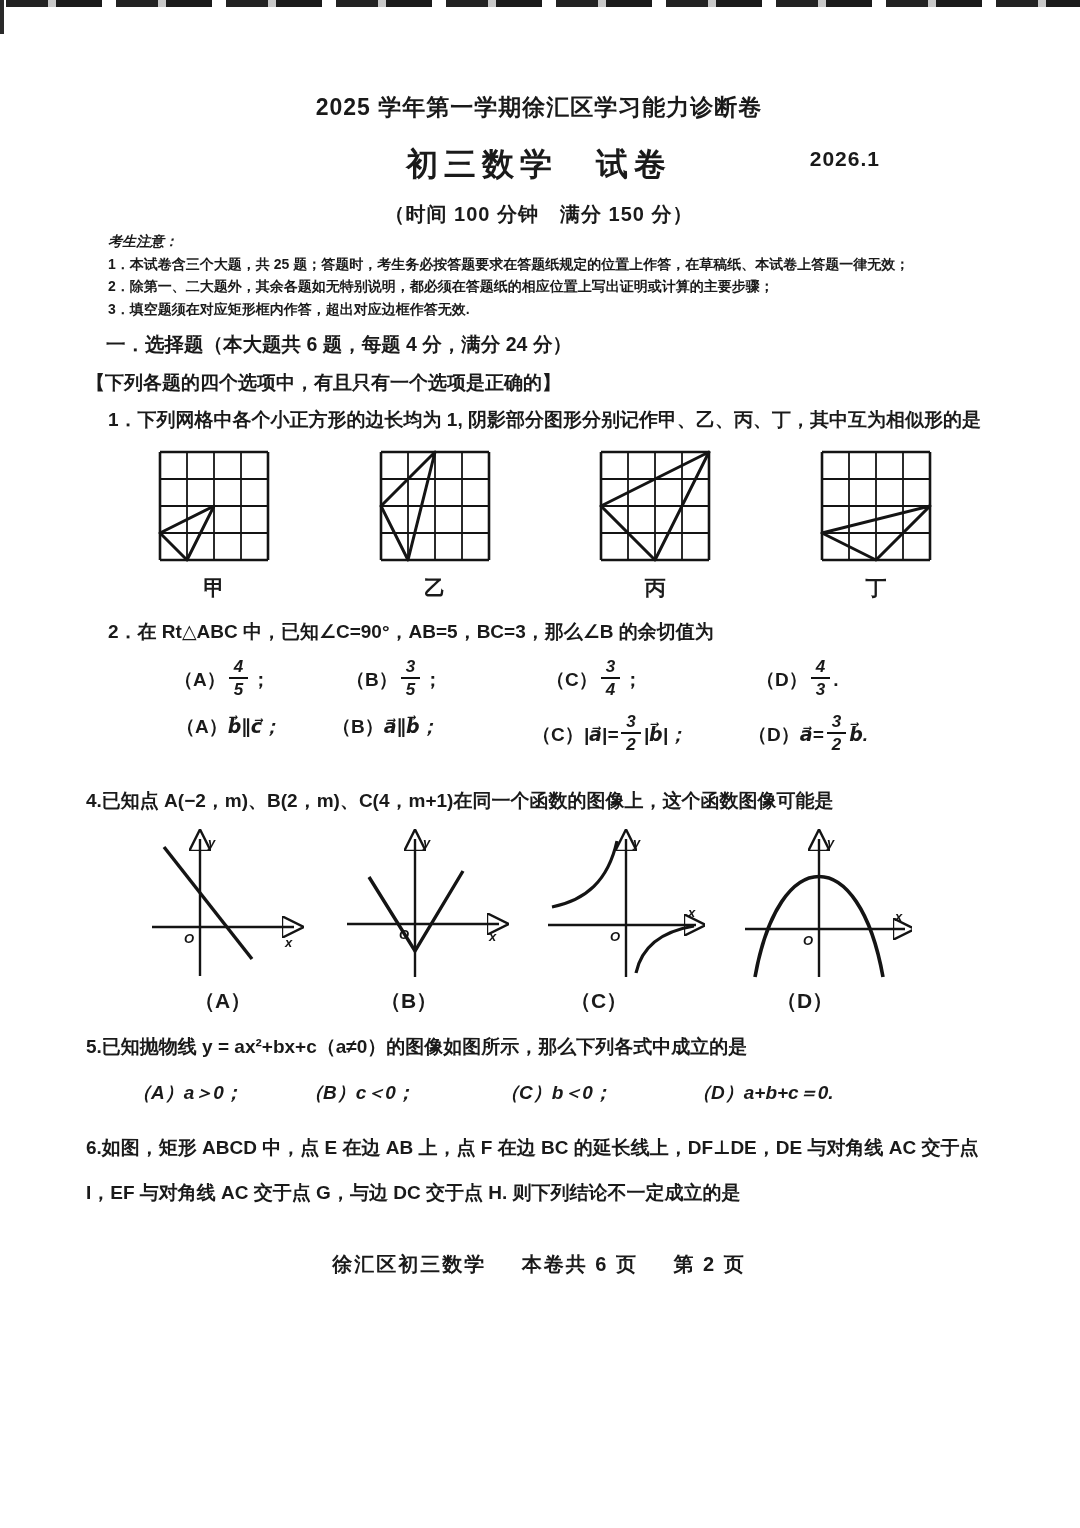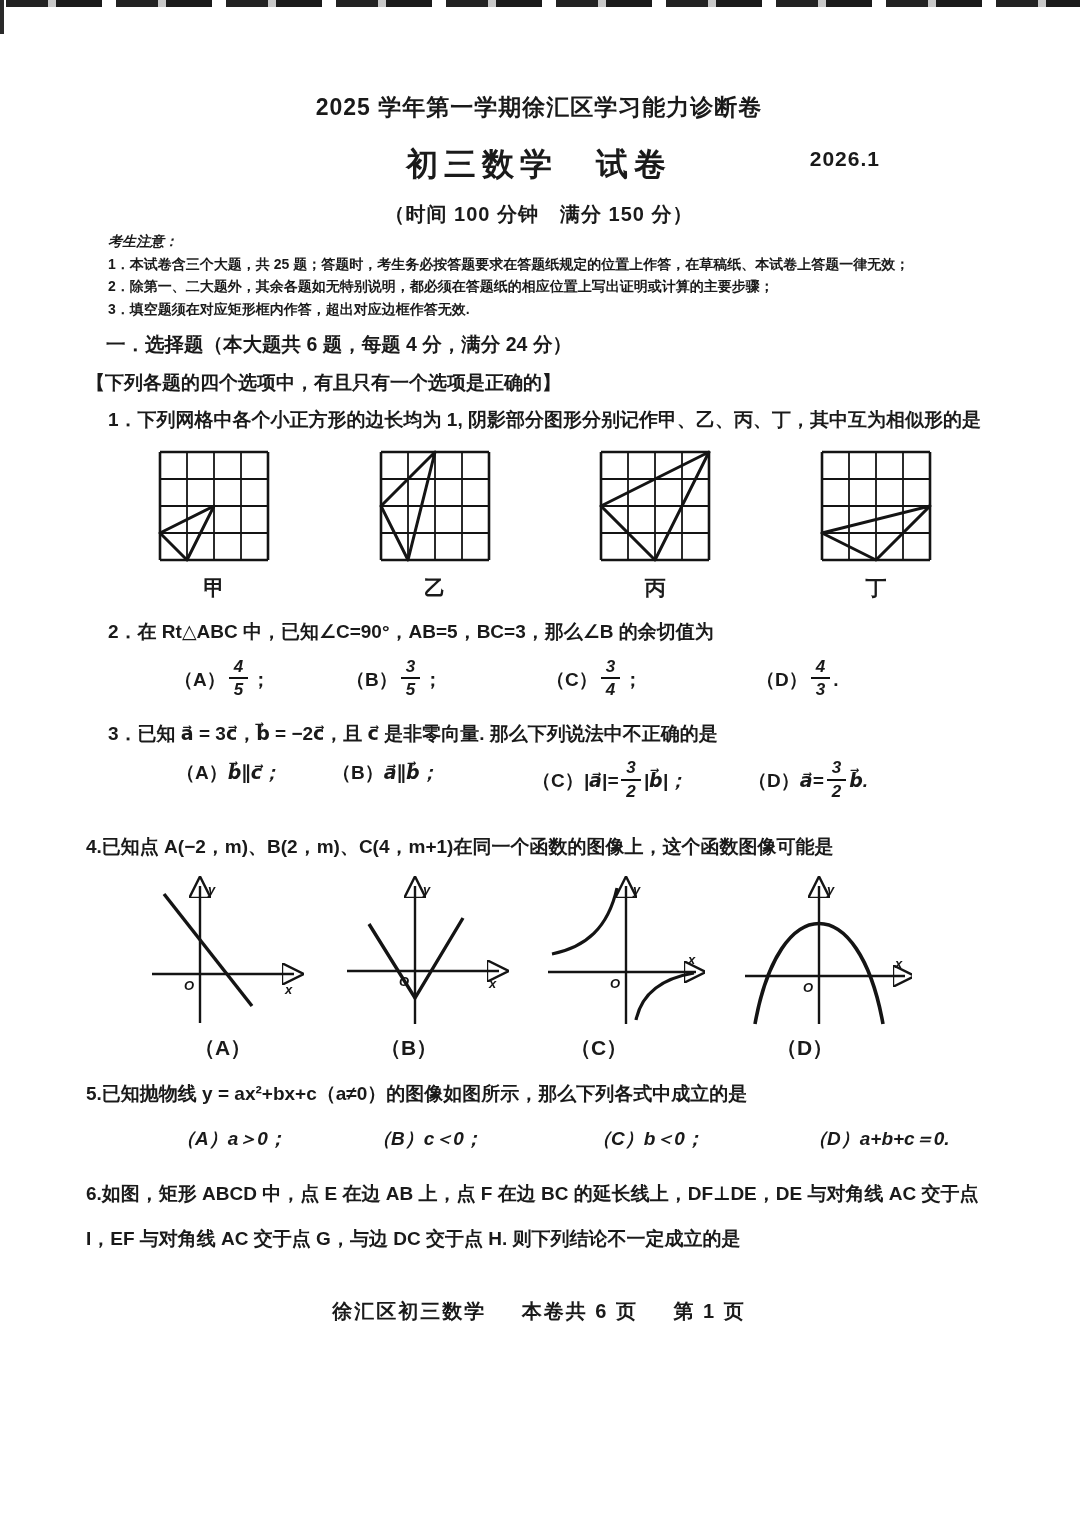--- a/index.html
+++ b/index.html
@@ -28,21 +28,21 @@
   .q-text{font-size:19px;margin-top:10px;line-height:1.5;}
   .ml{margin-left:22px;}
   
   .grids-row{display:flex;justify-content:space-between;margin:16px 60px 0 72px;}
   .grid-fig{text-align:center;}
   .grid-fig .fig-label{font-size:21px;margin-top:8px;}
   
   .opt-row{display:grid;font-size:19px;margin-top:12px;}
   .cols-q1{grid-template-columns:172px 200px 210px auto;margin-left:88px;}
   .cols-q3{grid-template-columns:156px 200px 216px auto;margin-left:90px;}
-  .cols-q5{grid-template-columns:172px 196px 192px auto;margin-left:90px;gap:24px;}
+  .cols-q5{grid-template-columns:172px 196px 192px auto;margin-left:46px;}
   .opt{white-space:nowrap;}
   .frac{display:inline-flex;flex-direction:column;align-items:center;vertical-align:middle;line-height:1.15;font-size:17px;margin:0 3px;transform:translateY(-2px);}
   .frac .num{border-bottom:2px solid #111;padding:0 5px 1px;}
   .frac .den{padding-top:1px;}
   .it{font-style:italic;}
   
   .graphs-row{display:flex;justify-content:space-between;margin:14px 80px 0 56px;}
   .graph-labels{display:grid;grid-template-columns:186px 190px 206px auto;margin-left:108px;font-size:21px;margin-top:6px;}
   svg line,svg path,svg polyline,svg polygon{stroke:#141414;fill:none;}
   .footer{text-align:center;font-size:20px;margin-top:36px;letter-spacing:2px;}
@@ -159,21 +159,20 @@
     <div class="opt"><span>（C）</span><span class="frac">
           <span class="num it">3</span>
           <span class="den it">4</span>
         </span><span>；</span></div>
     <div class="opt"><span>（D）</span><span class="frac">
           <span class="num it">4</span>
           <span class="den it">3</span>
         </span><span>.</span></div>
   </div>
 
-  <div class="q-text ml" style="margin-top:18px;">3．已知 a⃗ = 3c⃗，b⃗ = −2c⃗，且 c⃗ 是非零向量. 那么下列说法中不正确的是</div>
 
   <div class="opt-row cols-q3">
     <div class="opt"><span>（A）</span><span class="it">b⃗∥c⃗；</span></div>
     <div class="opt"><span>（B）</span><span class="it">a⃗∥b⃗；</span></div>
     <div class="opt"><span>（C）</span><span class="it">|a⃗|=</span><span class="frac">
           <span class="num it">3</span>
           <span class="den it">2</span>
         </span><span class="it">|b⃗|；</span></div>
     <div class="opt"><span>（D）</span><span class="it">a⃗=</span><span class="frac">
           <span class="num it">3</span>
@@ -257,16 +256,16 @@
     <div class="opt it">（B）c＜0；</div>
     <div class="opt it">（C）b＜0；</div>
     <div class="opt it">（D）a+b+c＝0.</div>
   </div>
 
   <div class="q-text" style="margin-top:20px;line-height:2.35;">6.如图，矩形 ABCD 中，点 E 在边 AB 上，点 F 在边 BC 的延长线上，DF⊥DE，DE 与对角线 AC 交于点 I，EF 与对角线 AC 交于点 G，与边 DC 交于点 H. 则下列结论不一定成立的是</div>
 
   <div class="footer">
     <span>徐汇区初三数学</span>
     <span>本卷共 6 页</span>
-    <span>第 1 页</span>
+    <span>第 2 页</span>
   </div>
 
 </div>
 
 </body></html>

